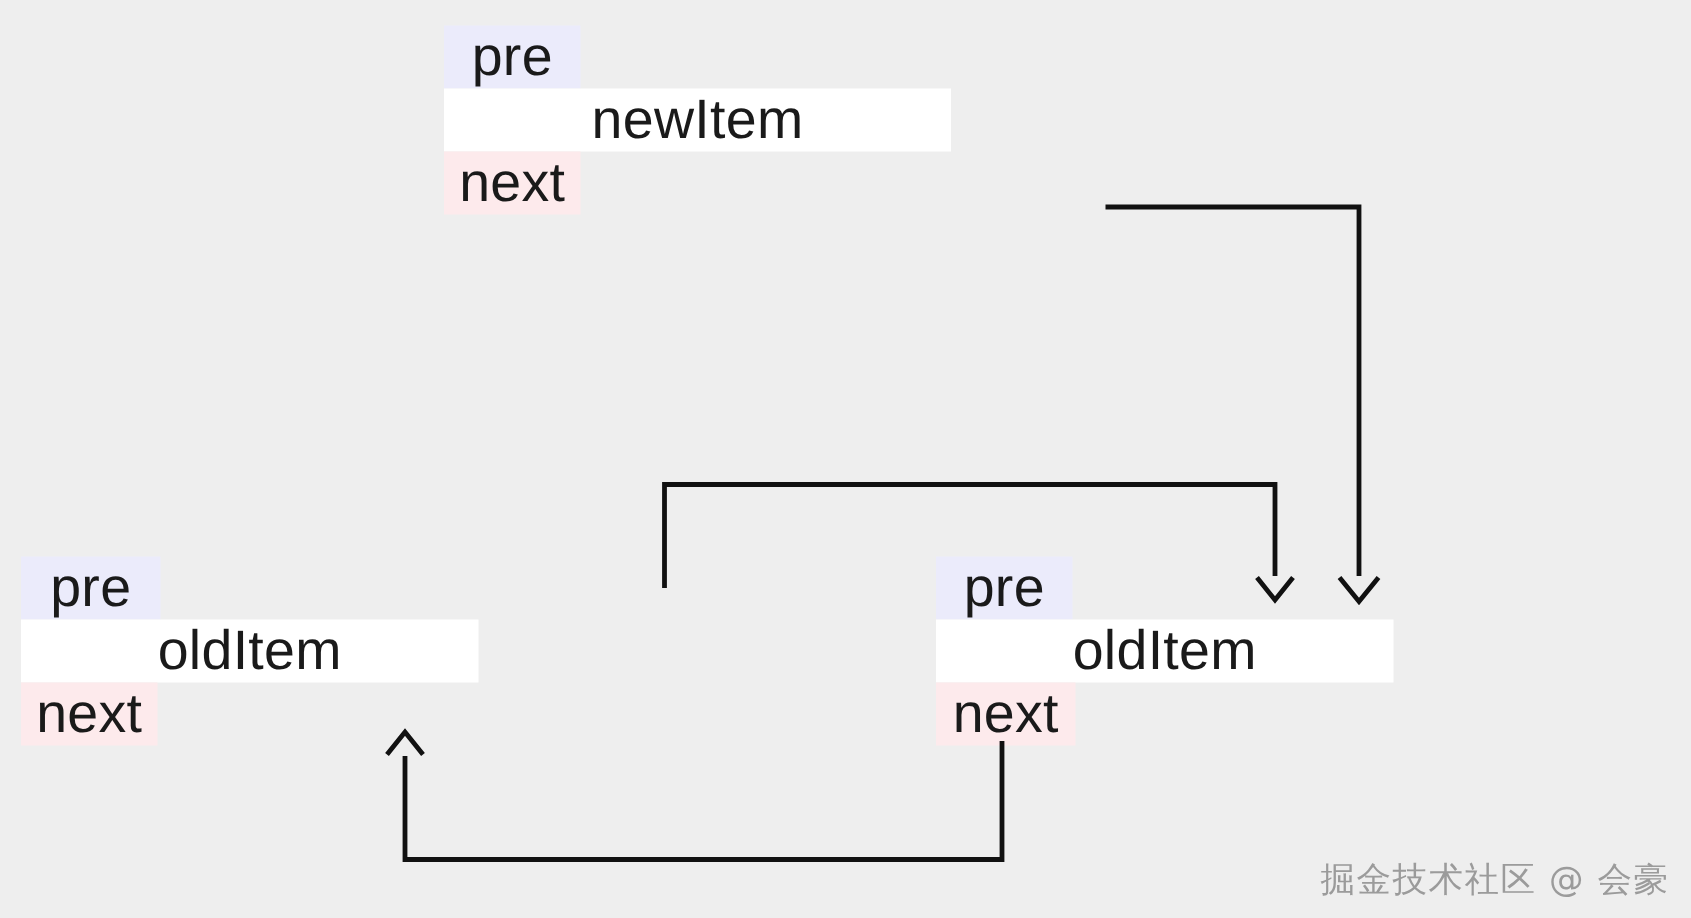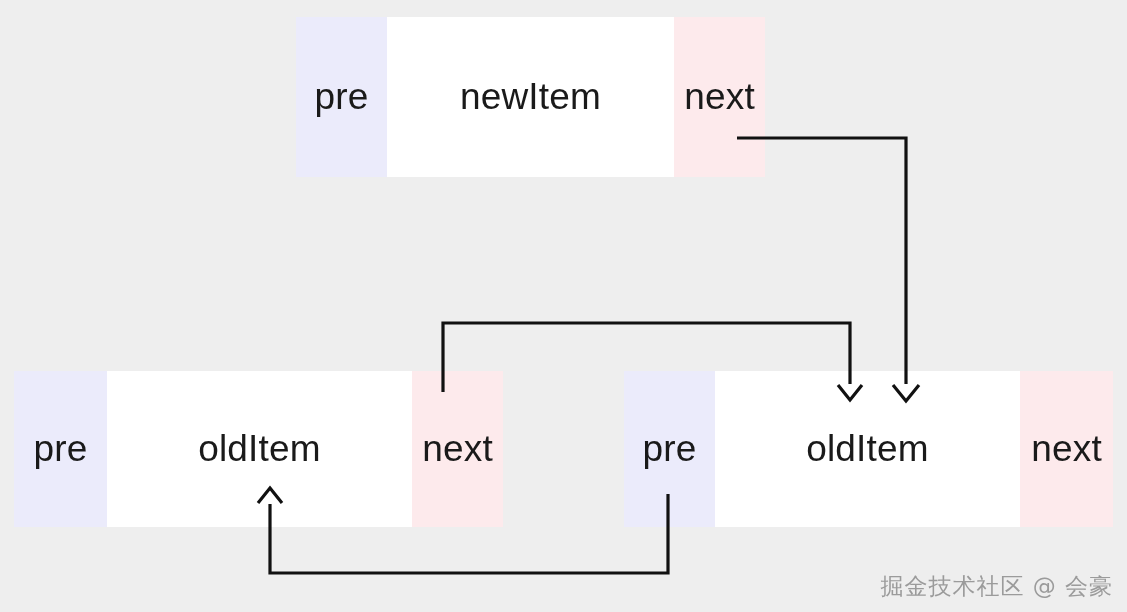--- a/index.html
+++ b/index.html
@@ -16,21 +16,21 @@
   }
   #canvas {
     position: relative;
     width: 1127px;
     height: 612px;
     background: #eeeeee;
   }
   .node {
     position: absolute;
     display: flex;
-    flex-direction: row;
+    flex-direction: column;
     align-items: stretch;
     box-sizing: border-box;
     z-index: 2;
   }
   .cell {
     display: flex;
     align-items: center;
     justify-content: center;
     box-sizing: border-box;
     color: #1a1a1a;
@@ -49,21 +49,21 @@
   }
   
   #node-new {
     left: 296px;
     top: 17px;
     width: 487px;
     height: 160px;
     font-size: 37px;
   }
   #node-new .cell-pre   { width: 91px; }
-  #node-new .cell-body  { width: 287px; }
+  #node-new .cell-body  { width: 338px; }
   #node-new .cell-next  { width: 91px; }
 
   
   #node-old-1 {
     left: 14px;
     top: 371px;
     width: 489px;
     height: 156px;
     font-size: 37px;
   }

